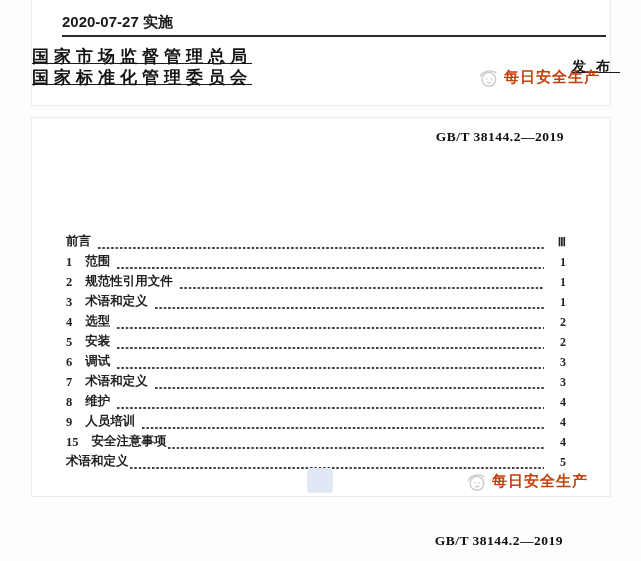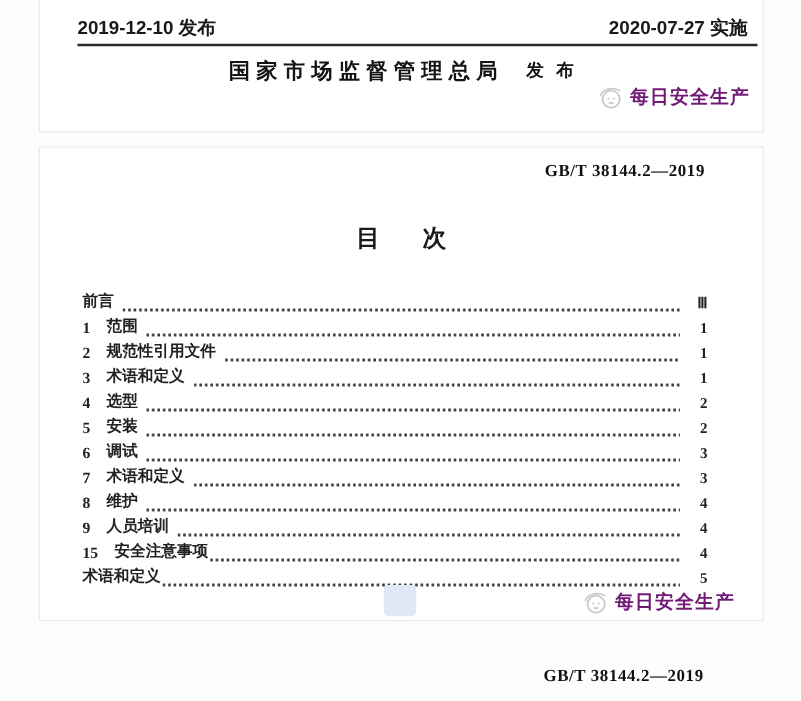--- a/index.html
+++ b/index.html
@@ -22,37 +22,37 @@
   .header-card { top:0; height:106px; border-top:none; }
   .dates-row {
     display:flex; justify-content:space-between;
     margin:13px 12px 0 30px;
     font-family:"Liberation Sans", sans-serif;
     font-weight:bold; font-size:15px; color:#191919;
   }
   .dates-rule { height:2px; background:#2b2b2b; margin:3px 4px 0 30px; }
   .issuer-row {
     margin-top:9px;
-    display:flex; justify-content:center; align-items:center; gap:18px;
+    display:flex; justify-content:space-between; align-items:center; gap:18px;text-decoration:underline;
   }
   .issuer-names {
     font-family:"Liberation Sans", sans-serif;
     font-weight:bold; font-size:17px; line-height:21px;
     letter-spacing:5px; color:#141414; white-space:nowrap;
   }
   .publish-label {
     font-family:"Liberation Sans", sans-serif;
     font-weight:bold; font-size:14px; letter-spacing:10px;
     margin-right:-10px; color:#141414; white-space:nowrap;
   }
   
   .watermark {
     position:absolute;
     display:flex; align-items:center; gap:5px;
-    color:#701a75;
+    color:#c2410c;
     font-family:"Liberation Sans", sans-serif;
     font-weight:bold; font-size:15px; letter-spacing:1px;
     white-space:nowrap;
   }
   .wm-top { top:66px; right:10px; }
   .wm-bottom { top:352px; left:433px; }
   .wm-icon { width:22px; height:22px; flex:0 0 auto; }
   
   .toc-card { top:117px; height:380px; }
   .std-no {
@@ -92,47 +92,44 @@
     letter-spacing:0.5px; white-space:nowrap;
   }
 </style>
 </head>
 <body>
 
 <div>
 
   <section class="card header-card">
     <div class="dates-row">
-      <span>2019-12-10 发布</span>
       <span>2020-07-27 实施</span>
     </div>
     <div class="dates-rule"></div>
     <div class="issuer-row">
       <div class="issuer-names">
         <div>国家市场监督管理总局</div>
+        <div>国家标准化管理委员会</div>
       </div>
       <div class="publish-label">发布</div>
     </div>
     <div class="watermark wm-top">
       <svg class="wm-icon" viewBox="0 0 24 24" fill="none" stroke="#c9c9c9" stroke-width="1.5">
         <circle cx="13" cy="14.5" r="7.5"></circle>
         <path d="M3.5 12 A 10.5 8 0 0 1 21 7.5"></path>
         <circle cx="10.5" cy="14" r="0.9" fill="#c9c9c9" stroke="none"></circle>
         <circle cx="15.5" cy="14" r="0.9" fill="#c9c9c9" stroke="none"></circle>
         <path d="M11 17.5 q 2 1.5 4 0"></path>
       </svg>
       <span>每日安全生产</span>
     </div>
   </section>
 
   <section class="card toc-card">
     <div class="std-no">GB/T 38144.2—2019</div>
-    <h1 class="toc-title">
-      <span>目次</span>
-    </h1>
     <div class="toc-list" id="toc-list">
         <div class="toc-row">
           <span class="toc-label">前言</span>
           <span class="toc-leader"></span>
           <span class="toc-page-num">Ⅲ</span>
         </div>
         <div class="toc-row">
           <span class="toc-num">1</span>
           <span class="toc-label">范围</span>
           <span class="toc-leader"></span>

